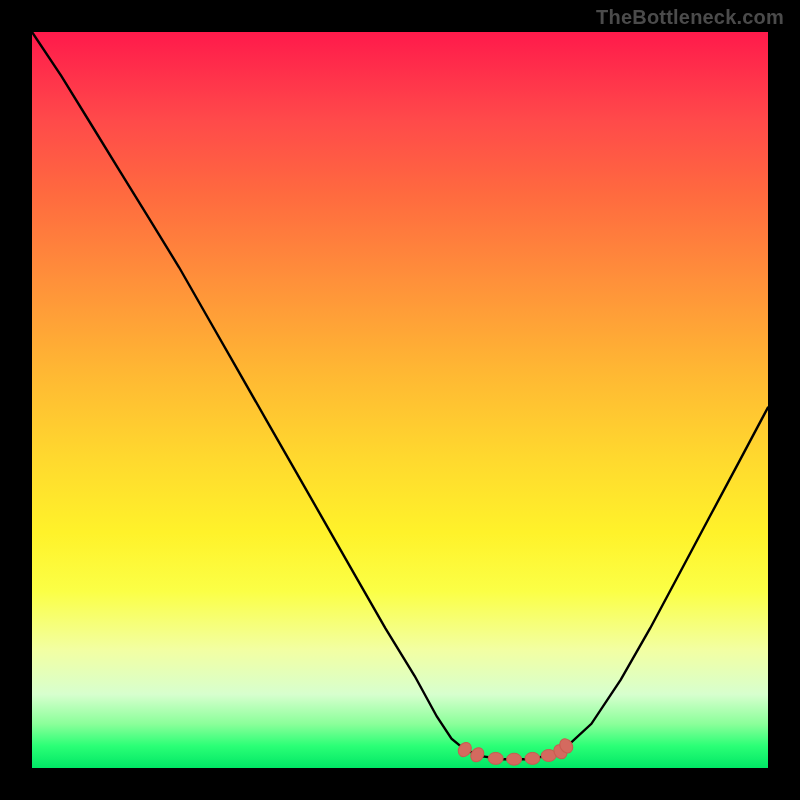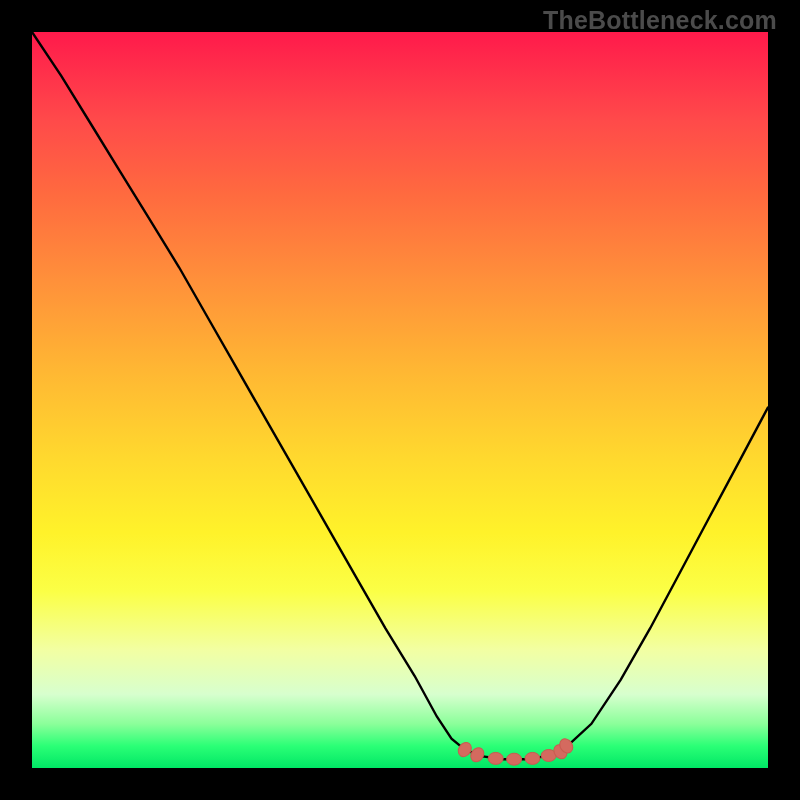--- a/index.html
+++ b/index.html
@@ -37,23 +37,23 @@
       #f2ffa3 84%,
       #d7ffce 90%,
       #8bff9a 94%,
       #2bff76 97%,
       #00e765 100%
     );
   }
   .watermark {
     position: absolute;
     top: 6px;
-    right: 23px;
+    right: 16px;
     color: #4b4b4b;
-    font-size: 25px;
+    font-size: 20px;
     font-weight: 600;
     letter-spacing: 0.2px;
     user-select: none;
   }
   svg.curves {
     position: absolute;
     left: 0;
     top: 0;
     width: 736px;
     height: 736px;

